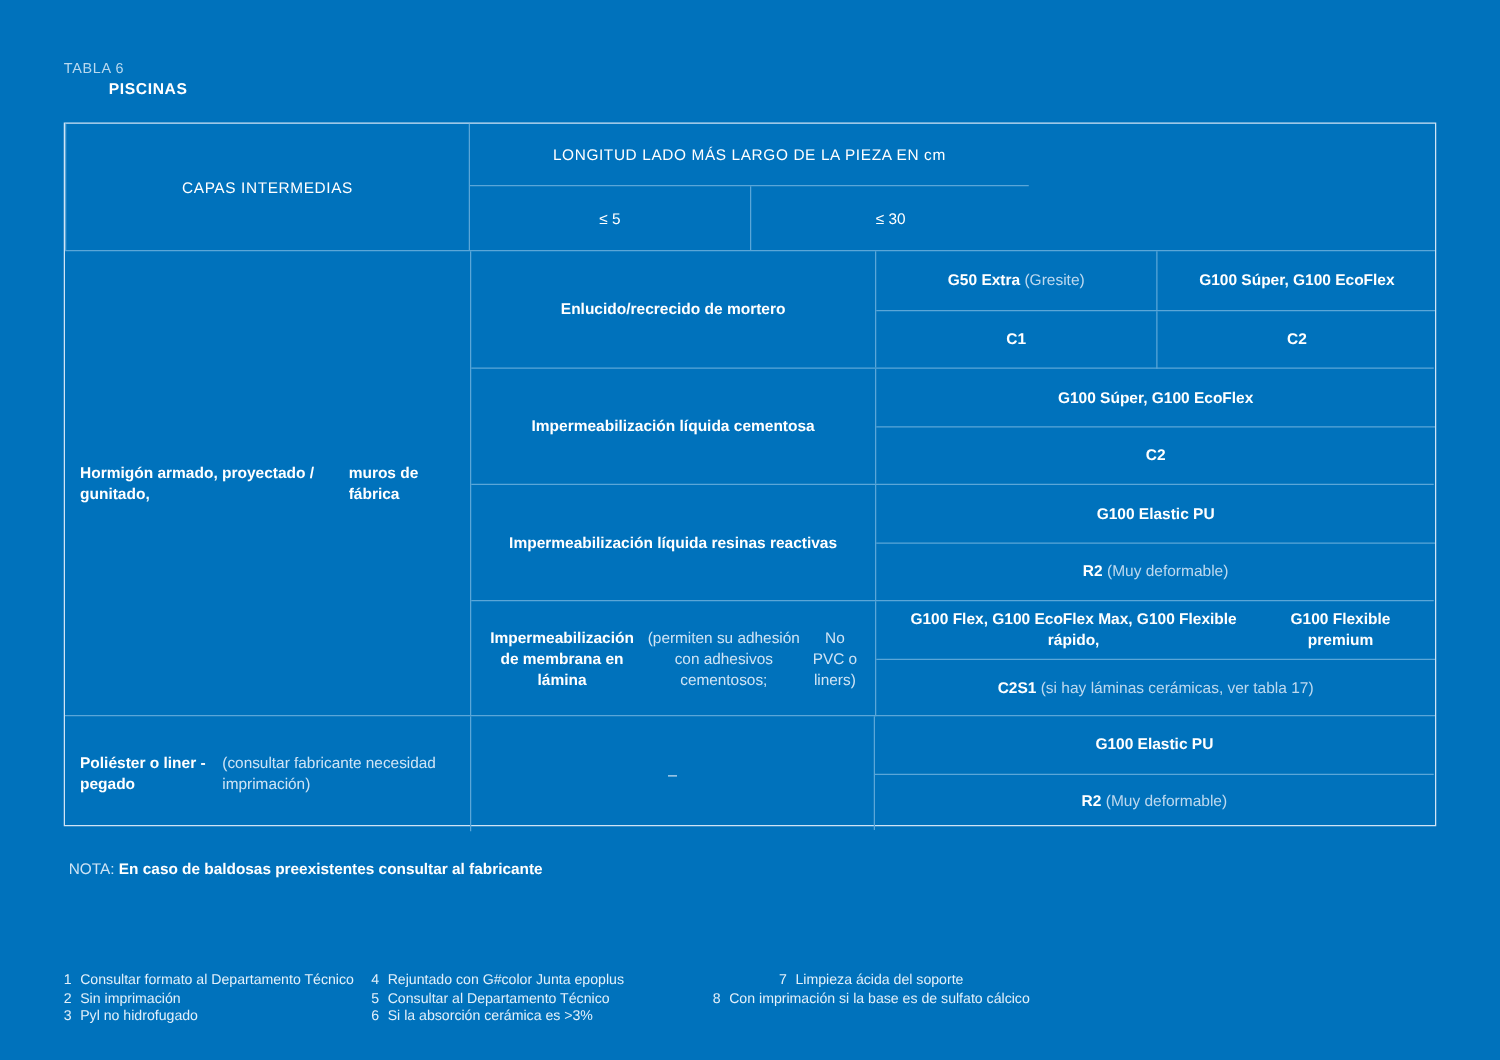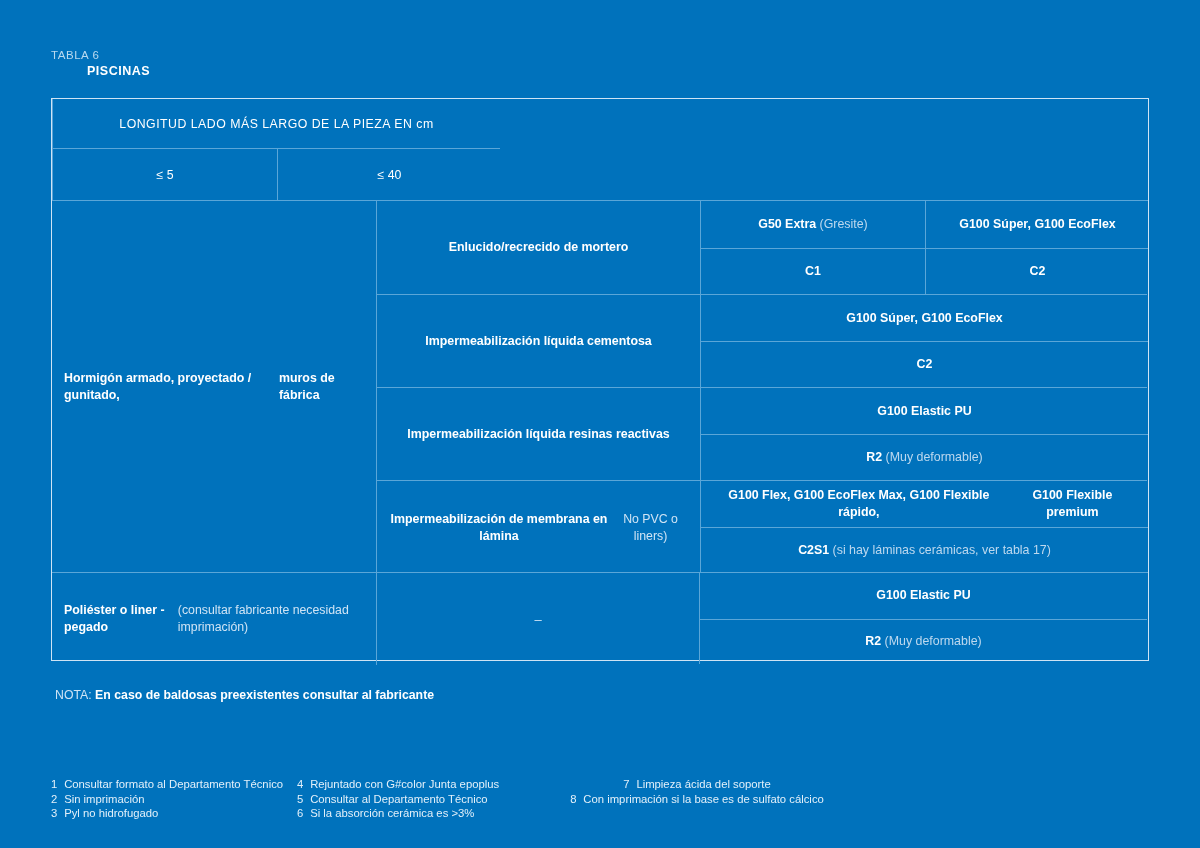--- a/index.html
+++ b/index.html
@@ -107,30 +107,33 @@
 <div id="page">
 
   <div class="title-block">
     <div class="tabla-label">TABLA 6</div>
     <div class="tabla-name">PISCINAS</div>
   </div>
 
   <div class="tbl">
 
     <div class="tbl-row hdr-h">
+      <div class="cell col-b vline hdr-h">
+        <span class="h-label">CAPAS INTERMEDIAS</span>
+      </div>
       <div class="sub-stack col-cd vline">
         <div class="cell hdr-top" style="width:100%">
           <span class="h-label">LONGITUD LADO MÁS LARGO DE LA PIEZA EN cm</span>
         </div>
         <div class="tbl-row divline">
           <div class="cell col-c hdr-bot">
             <span class="h-sub">≤ 5</span>
           </div>
           <div class="cell col-d vline hdr-bot">
-            <span class="h-sub">≤ 40</span>
+            <span class="h-sub">≤ 30</span>
           </div>
         </div>
       </div>
     </div>
 
     <div class="tbl-row divline" style="height:372px">
 
       <div class="cell col-a left" style="height:372px">
         <div class="stack left-al">
           <span class="b-bold">Hormigón armado, proyectado / gunitado,</span>
@@ -189,20 +192,21 @@
             <div class="cell divline r-res-half" style="width:100%">
               <span class="b-mixed"><span>R2</span><span class="lite"> (Muy deformable)</span></span>
             </div>
           </div>
         </div>
 
         <div class="tbl-row divline r-memb">
           <div class="cell col-b r-memb">
             <div class="stack">
               <span class="b-bold">Impermeabilización de membrana en lámina</span>
+              <span class="b-norm">(permiten su adhesión con adhesivos cementosos;</span>
               <span class="b-norm">No PVC o liners)</span>
             </div>
           </div>
           <div class="sub-stack col-cd vline">
             <div class="cell r-memb-a" style="width:100%">
               <div class="stack">
                 <span class="b-bold">G100 Flex, G100 EcoFlex Max, G100 Flexible rápido,</span>
                 <span class="b-bold">G100 Flexible premium</span>
               </div>
             </div>

